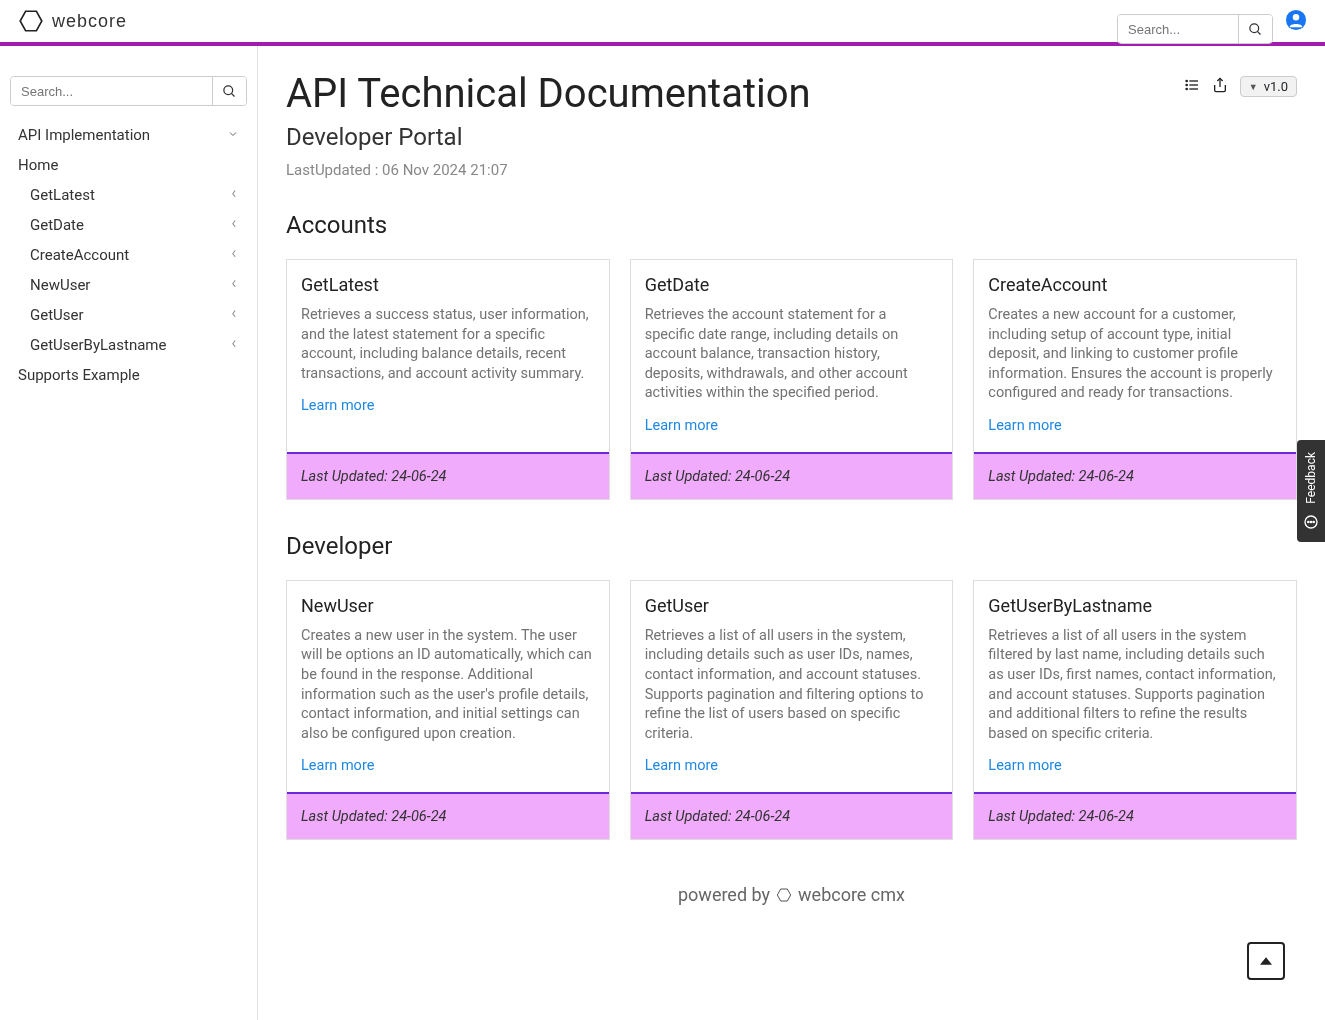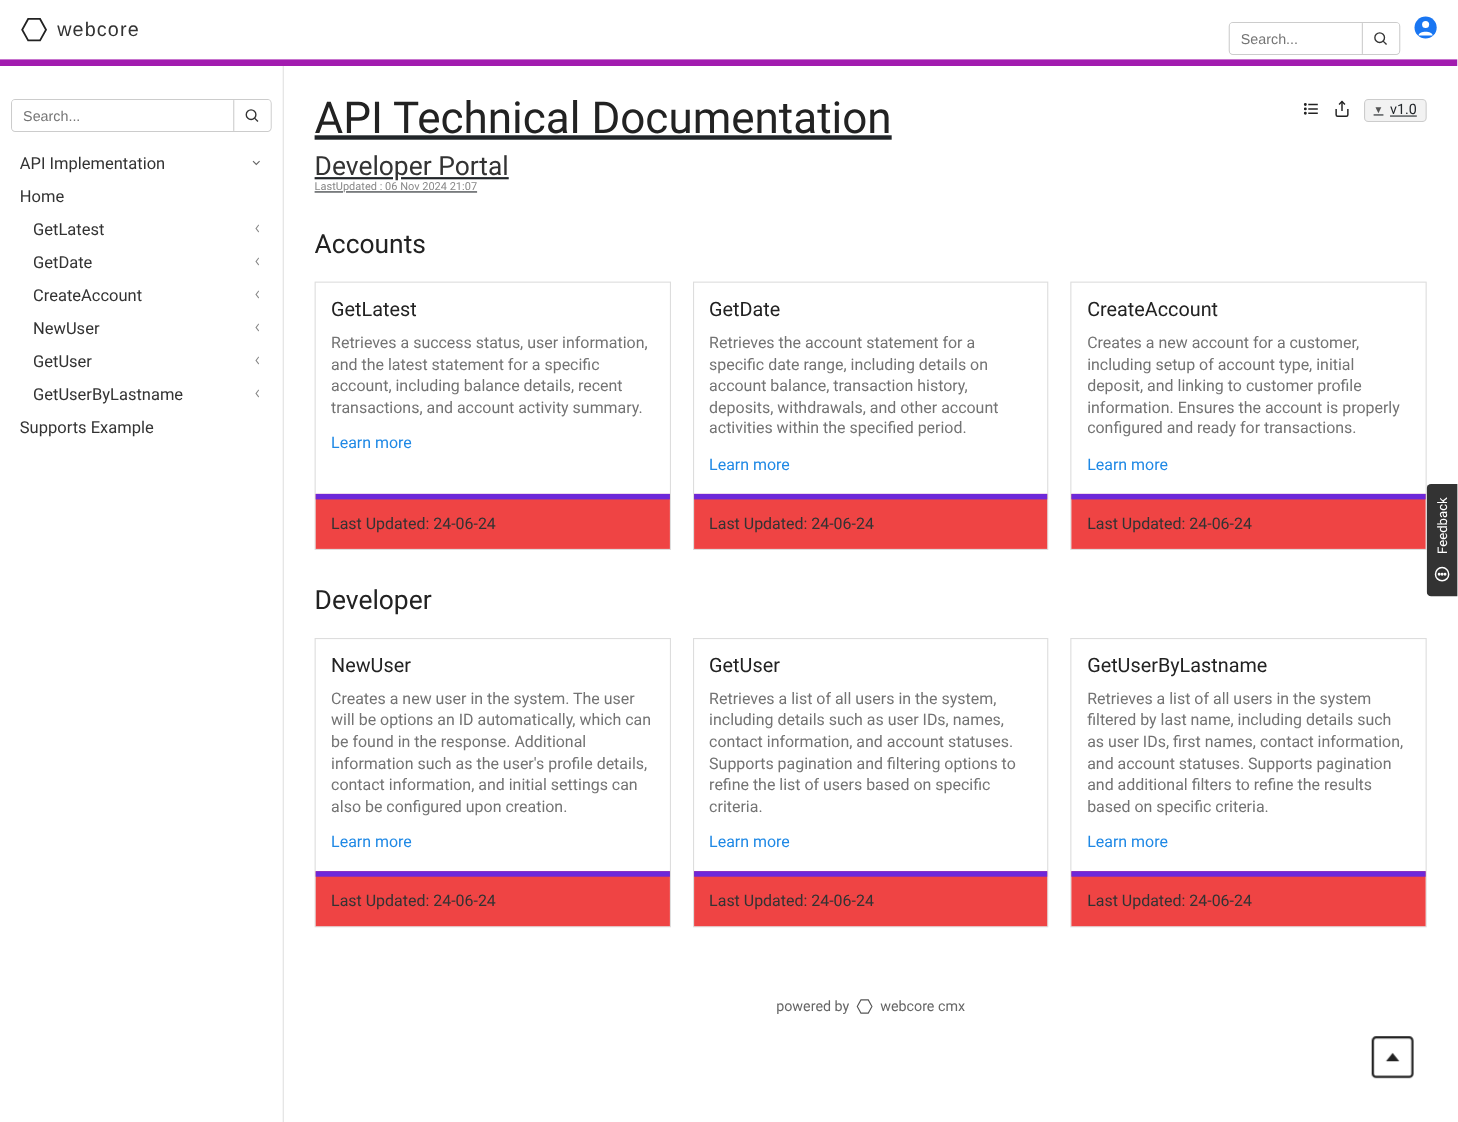--- a/index.html
+++ b/index.html
@@ -7,22 +7,22 @@
     font-family: -apple-system, BlinkMacSystemFont, "Segoe UI", Roboto, "Helvetica Neue", Arial, sans-serif;
     color: #212529;
     background: #fff;
     font-size: 14px;
   }
   .header {
     display: flex;
     align-items: center;
     justify-content: space-between;
     padding: 8px 18px;
-    border-bottom: 6px solid #a21caf;
-    height: 60px;
+    border-bottom: 4px solid #a21caf;
+    height: 46px;
   }
   .brand {
     display: flex;
     align-items: center;
     gap: 8px;
     font-family: "Segoe UI", sans-serif;
     font-weight: 500;
     font-size: 18px;
     letter-spacing: 1px;
     color: #333;
@@ -90,36 +90,36 @@
 
   .main {
     flex: 1;
     padding: 24px 28px 40px 28px;
     position: relative;
   }
   .title-row {
     display: flex;
     justify-content: space-between;
     align-items: flex-start;
-    text-decoration: underline;
   }
   .page-title {
     font-size: 40px;
     font-weight: 400;
     color: #222;
   }
   .page-subtitle {
     font-size: 24px;
     font-weight: 400;
     color: #333;
     margin-top: 6px;
   }
   .last-updated-top {
-    font-size: 10px;
+    font-size: 15px;
     color: #888;
+    margin-top: 10px;
   }
   .title-tools {
     display: flex;
     align-items: center;
     gap: 12px;
     margin-top: 6px;
   }
   .tool-icon { cursor: pointer; color: #333; }
   .version-select {
     border: 1px solid #ccc;
@@ -168,31 +168,32 @@
     color: #737373;
     margin-bottom: 14px;
   }
   .learn-more {
     color: #1e88e5;
     font-size: 14.5px;
     text-decoration: none;
     cursor: pointer;
   }
   .card-footer {
-    border-top: 5px solid #6d28d9;
-    background: #ef4444;
+    border-top: 2px solid #6d28d9;
+    background: #f0abfc;
     padding: 14px 14px;
     font-size: 14.5px;
     color: #333;
+    font-style: italic;
   }
 
   .footer {
     text-align: center;
-    margin-top: 64px;
-    font-size: 13px;
+    margin-top: 44px;
+    font-size: 18px;
     color: #666;
     display: flex;
     align-items: center;
     justify-content: center;
     gap: 6px;
   }
   .footer svg { width: 16px; height: 16px; }
 
   .feedback-tab {
     position: fixed;

